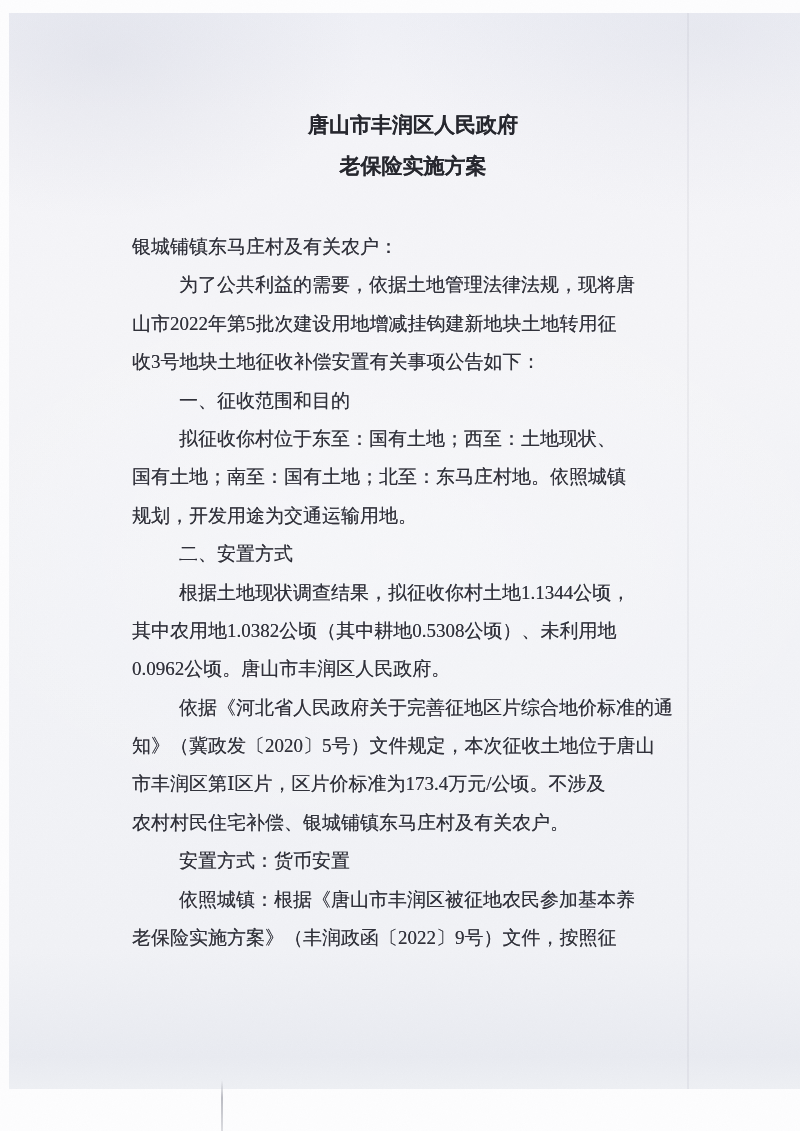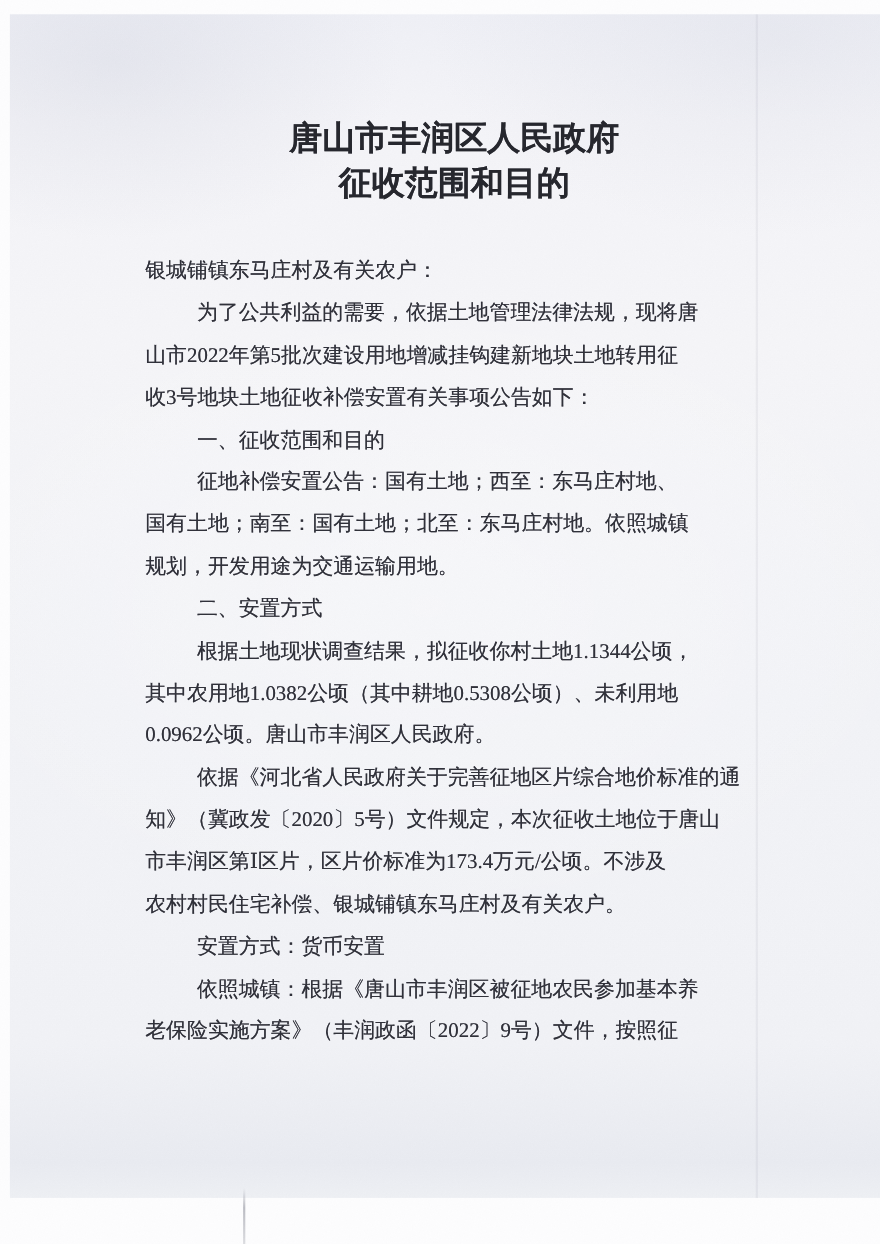--- a/index.html
+++ b/index.html
@@ -44,21 +44,21 @@
     width: 2px;
     height: 51px;
     background: linear-gradient(180deg, rgba(146,148,158,0) 0%, rgba(134,136,148,0.55) 35%, rgba(146,148,158,0.30) 100%);
   }
   .title {
     position: absolute;
     top: 92px;
     left: 118px;
     width: 572px;
     text-align: center;
-    font-size: 30px;
+    font-size: 21px;
     line-height: 41px;
     font-weight: 600;
     color: #26272e;
     text-shadow: 0 0 0.6px rgba(38,39,46,0.75);
     white-space: nowrap;
   }
   .body-text {
     position: absolute;
     top: 215px;
     left: 123px;
@@ -88,30 +88,30 @@
   }
 </style>
 </head>
 <body>
 
 <div class="page">
   <div class="streak"></div>
 
   <div class="title">
     <div>唐山市丰润区人民政府</div>
-    <div>征收范围和目的</div>
+    <div>老保险实施方案</div>
   </div>
 
   <div class="body-text">
     <div class="ln">银城铺镇东马庄村及有关农户：</div>
     <div class="ln ind">为了公共利益的需要，依据土地管理法律法规，现将唐</div>
     <div class="ln">山市2022年第5批次建设用地增减挂钩建新地块土地转用征</div>
     <div class="ln">收3号地块土地征收补偿安置有关事项公告如下：</div>
     <div class="ln ind">一、征收范围和目的</div>
-    <div class="ln ind">征地补偿安置公告：国有土地；西至：东马庄村地、</div>
+    <div class="ln ind">拟征收你村位于东至：国有土地；西至：土地现状、</div>
     <div class="ln">国有土地；南至：国有土地；北至：东马庄村地。依照城镇</div>
     <div class="ln">规划，开发用途为交通运输用地。</div>
     <div class="ln ind">二、安置方式</div>
     <div class="ln ind">根据土地现状调查结果，拟征收你村土地1.1344公顷，</div>
     <div class="ln">其中农用地1.0382公顷（其中耕地0.5308公顷）、未利用地</div>
     <div class="ln">0.0962公顷。唐山市丰润区人民政府。</div>
     <div class="ln ind">依据《河北省人民政府关于完善征地区片综合地价标准的通</div>
     <div class="ln">知》（冀政发〔2020〕5号）文件规定，本次征收土地位于唐山</div>
     <div class="ln">市丰润区第Ⅰ区片，区片价标准为173.4万元/公顷。不涉及</div>
     <div class="ln">农村村民住宅补偿、银城铺镇东马庄村及有关农户。</div>

